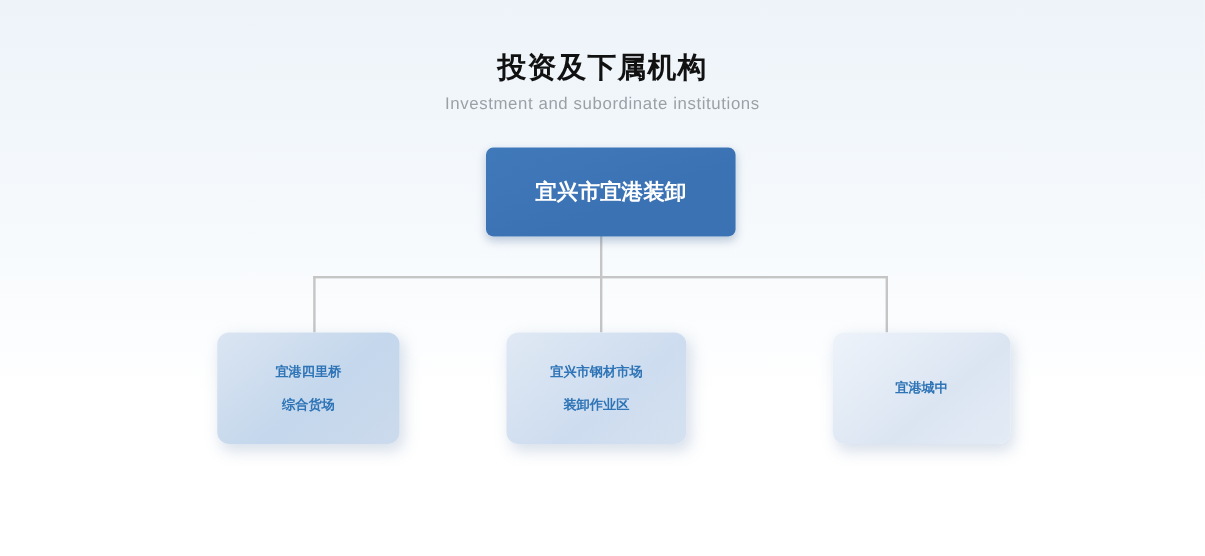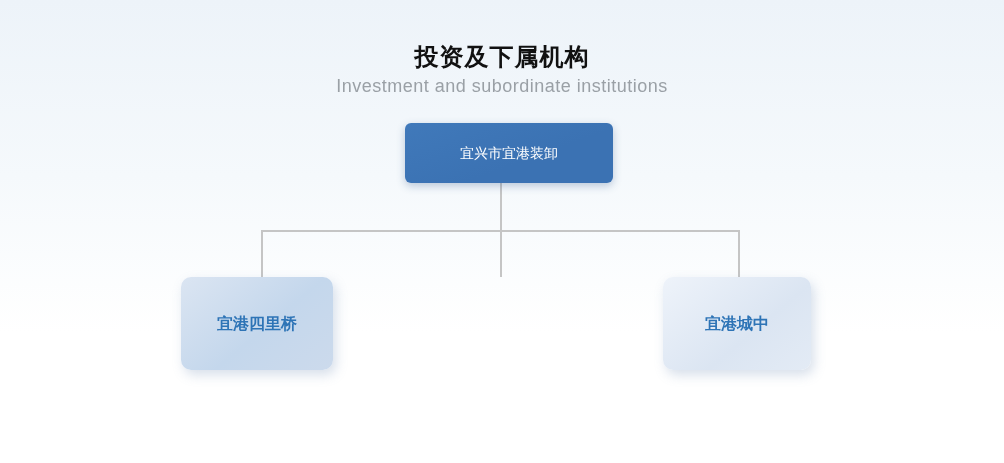--- a/index.html
+++ b/index.html
@@ -26,68 +26,68 @@
   }
   .title {
     font-size: 24px;
     line-height: 30px;
     font-weight: bold;
     color: var(--title-color, #111111);
     letter-spacing: 1px;
   }
   .subtitle {
     margin-top: 5px;
-    font-size: 18px;
+    font-size: 14px;
     line-height: 18px;
     color: var(--subtitle-color, #9aa0a6);
     letter-spacing: 0.5px;
   }
   .node {
     position: absolute;
     display: flex;
     flex-direction: column;
     align-items: center;
     justify-content: center;
     text-align: center;
   }
   .node-root {
     left: 405px;
     top: 123px;
     width: 208px;
-    height: 60px;
+    height: 74px;
     border-radius: 6px;
     background: linear-gradient(160deg, #4079ba 0%, var(--root-bg, #3b72b3) 60%);
     box-shadow: 0 3px 8px rgba(45, 85, 140, 0.30);
     color: var(--root-text, #ffffff);
-    font-size: 14px;
-    font-weight: normal;
+    font-size: 18px;
+    font-weight: bold;
     line-height: 25px;
   }
   .node-child {
     top: 277px;
     height: 93px;
     border-radius: 10px;
     color: var(--child-text, #2e74b6);
-    font-size: 16px;
+    font-size: 11px;
     font-weight: bold;
     line-height: 28px;
     box-shadow: 3px 5px 12px rgba(110, 140, 180, 0.28);
   }
   .node-child-0 {
     left: 181px;
     width: 152px;
     background: linear-gradient(140deg, #dbe5f2 0%, var(--child1-bg, #c4d7ec) 55%, #ccdaec 100%);
   }
   .node-child-1 {
     left: 422px;
     width: 150px;
     background: linear-gradient(140deg, #e0e9f4 0%, var(--child2-bg, #cddcef) 60%, #d5e1f0 100%);
   }
   .node-child-2 {
-    left: 663px;
+    left: 694px;
     width: 148px;
     background: linear-gradient(140deg, #eef3fa 0%, var(--child3-bg, #dbe5f2) 60%, #e3ebf5 100%);
   }
   .connector {
     position: absolute;
     background: var(--connector, #c5c5c5);
   }
   .conn-v-center { left: 500px; top: 183px; width: 2px; height: 94px; }
   .conn-h       { left: 261px; top: 230px; width: 479px; height: 2px; }
   .conn-v-left  { left: 261px; top: 230px; width: 2px; height: 47px; }
@@ -107,20 +107,25 @@
   <div class="connector conn-h"></div>
   <div class="connector conn-v-left"></div>
   <div class="connector conn-v-right"></div>
 
   <div class="node node-root">
     <span>宜兴市宜港装卸</span>
   </div>
 
   <div class="node node-child node-child-0">
     <span>宜港四里桥</span>
+    <span>综合货场</span>
   </div>
 
+  <div class="node node-child node-child-1">
+    <span>宜兴市钢材市场</span>
+    <span>装卸作业区</span>
+  </div>
 
   <div class="node node-child node-child-2">
     <span>宜港城中</span>
   </div>
 
 </div>
 
 </body></html>

